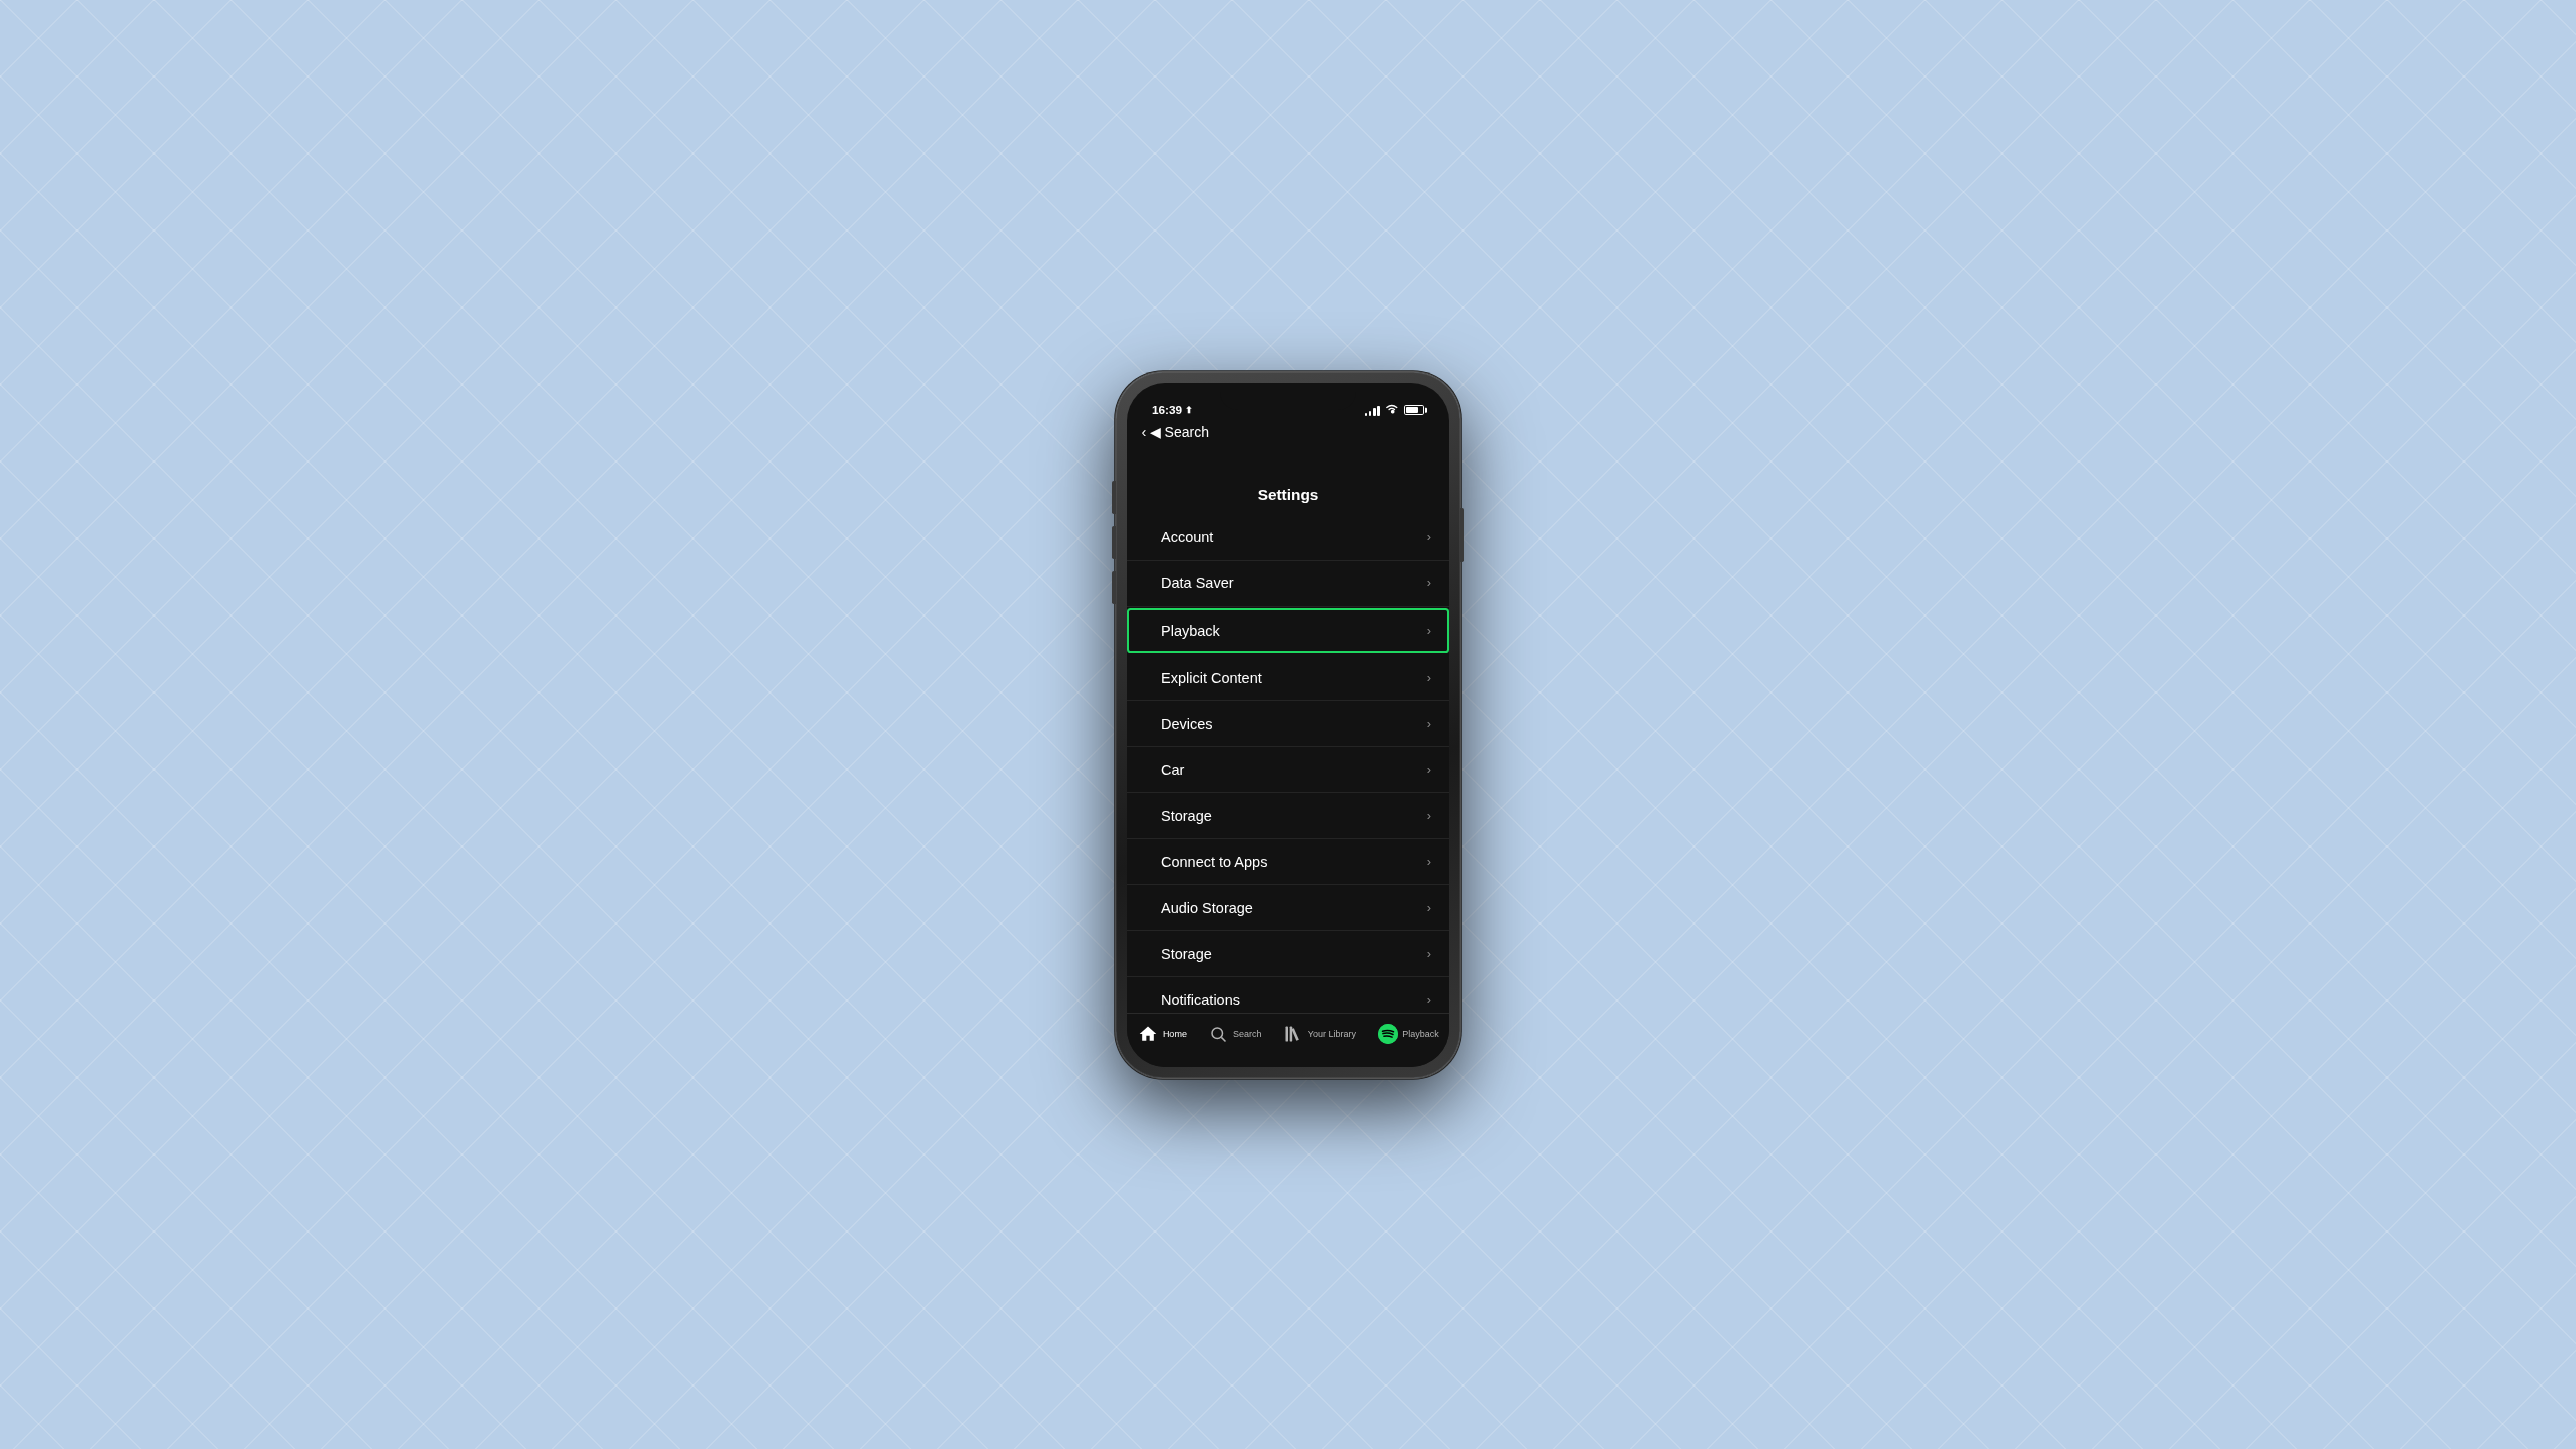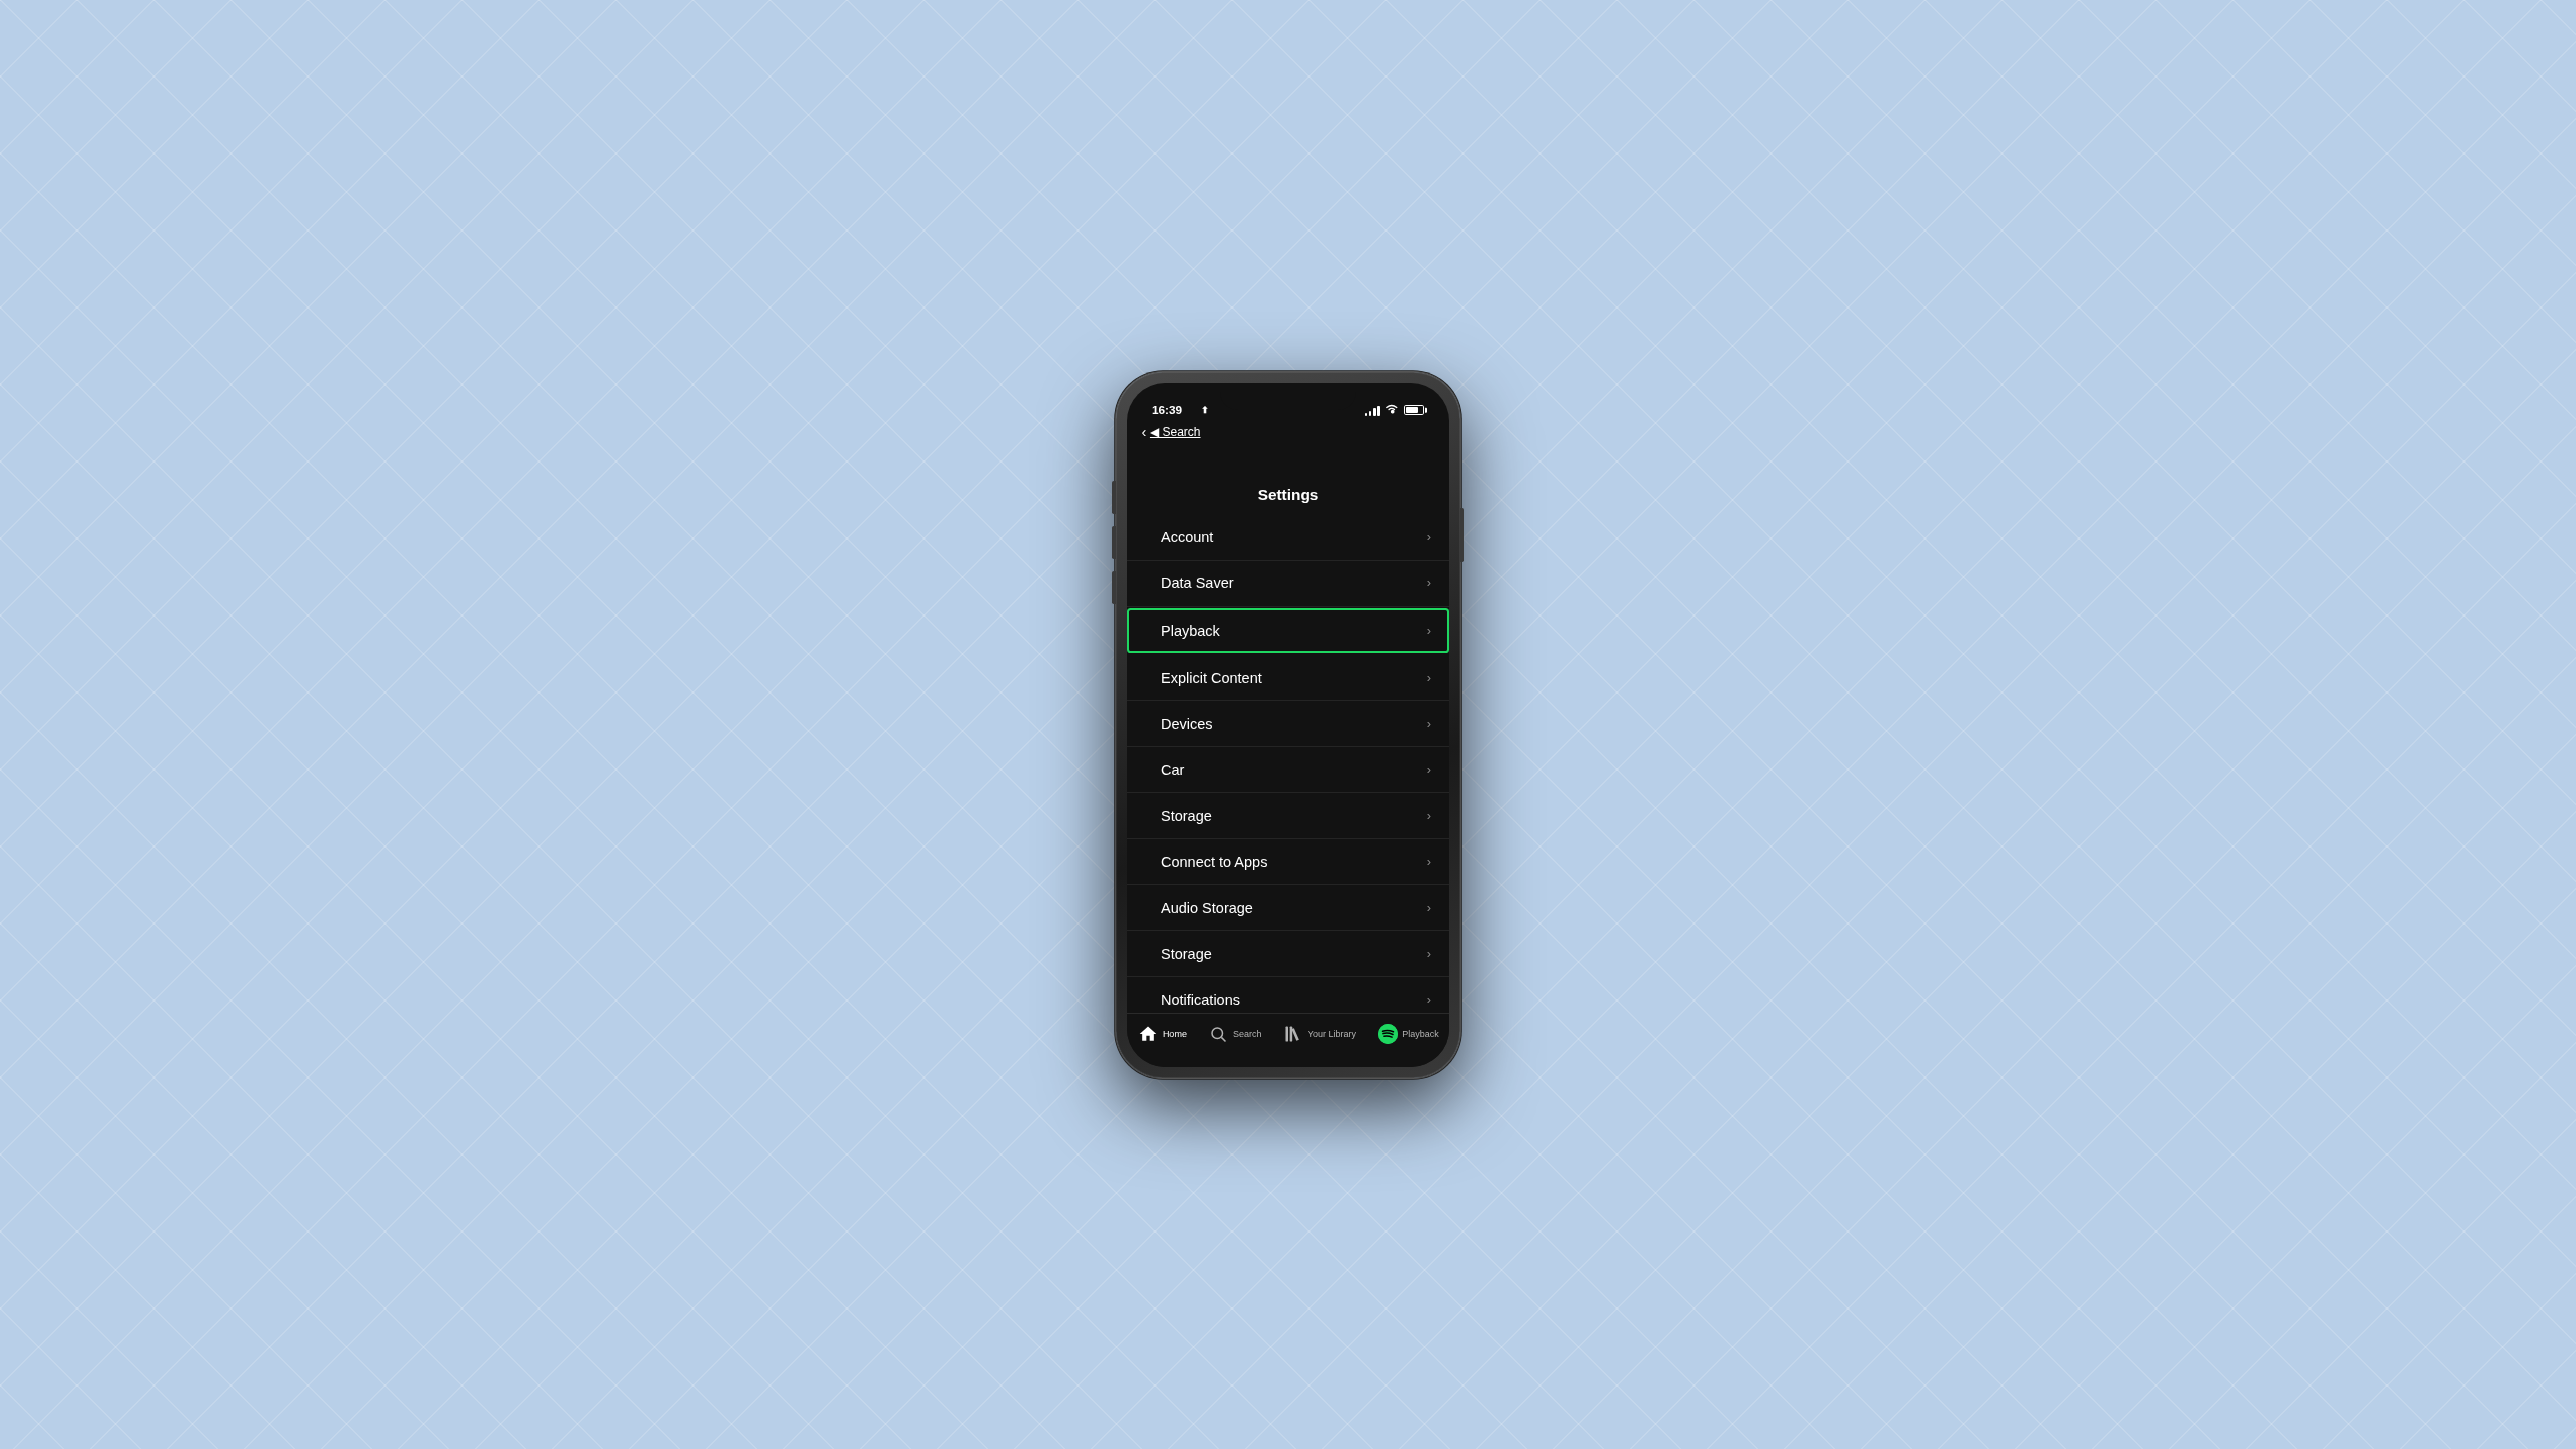--- a/index.html
+++ b/index.html
@@ -104,21 +104,21 @@
       padding: 0 25px 5.4px;
       z-index: 5;
     }
 
     .status-time {
       font-size: 11.8px;
       font-weight: 600;
       color: #fff;
       display: flex;
       align-items: center;
-      gap: 19px;
+      gap: 3px;
     }
 
     .status-icons {
       margin-left: auto;
       display: flex;
       align-items: center;
       gap: 5.4px;
     }
 
     .signal-bars {
@@ -177,22 +177,21 @@
       gap: 3.6px;
     }
 
     .back-chevron {
       color: #fff;
       font-size: 14.5px;
     }
 
     .back-label {
       color: #fff;
-      font-size: 12px;
-      text-decoration: underline;
+      font-size: 14px;
     }
 
     
     .nav-header {
       display: flex;
       align-items: center;
       justify-content: center;
       padding: 0 14.5px 11px;
       position: relative;
       margin-top: 40px;

